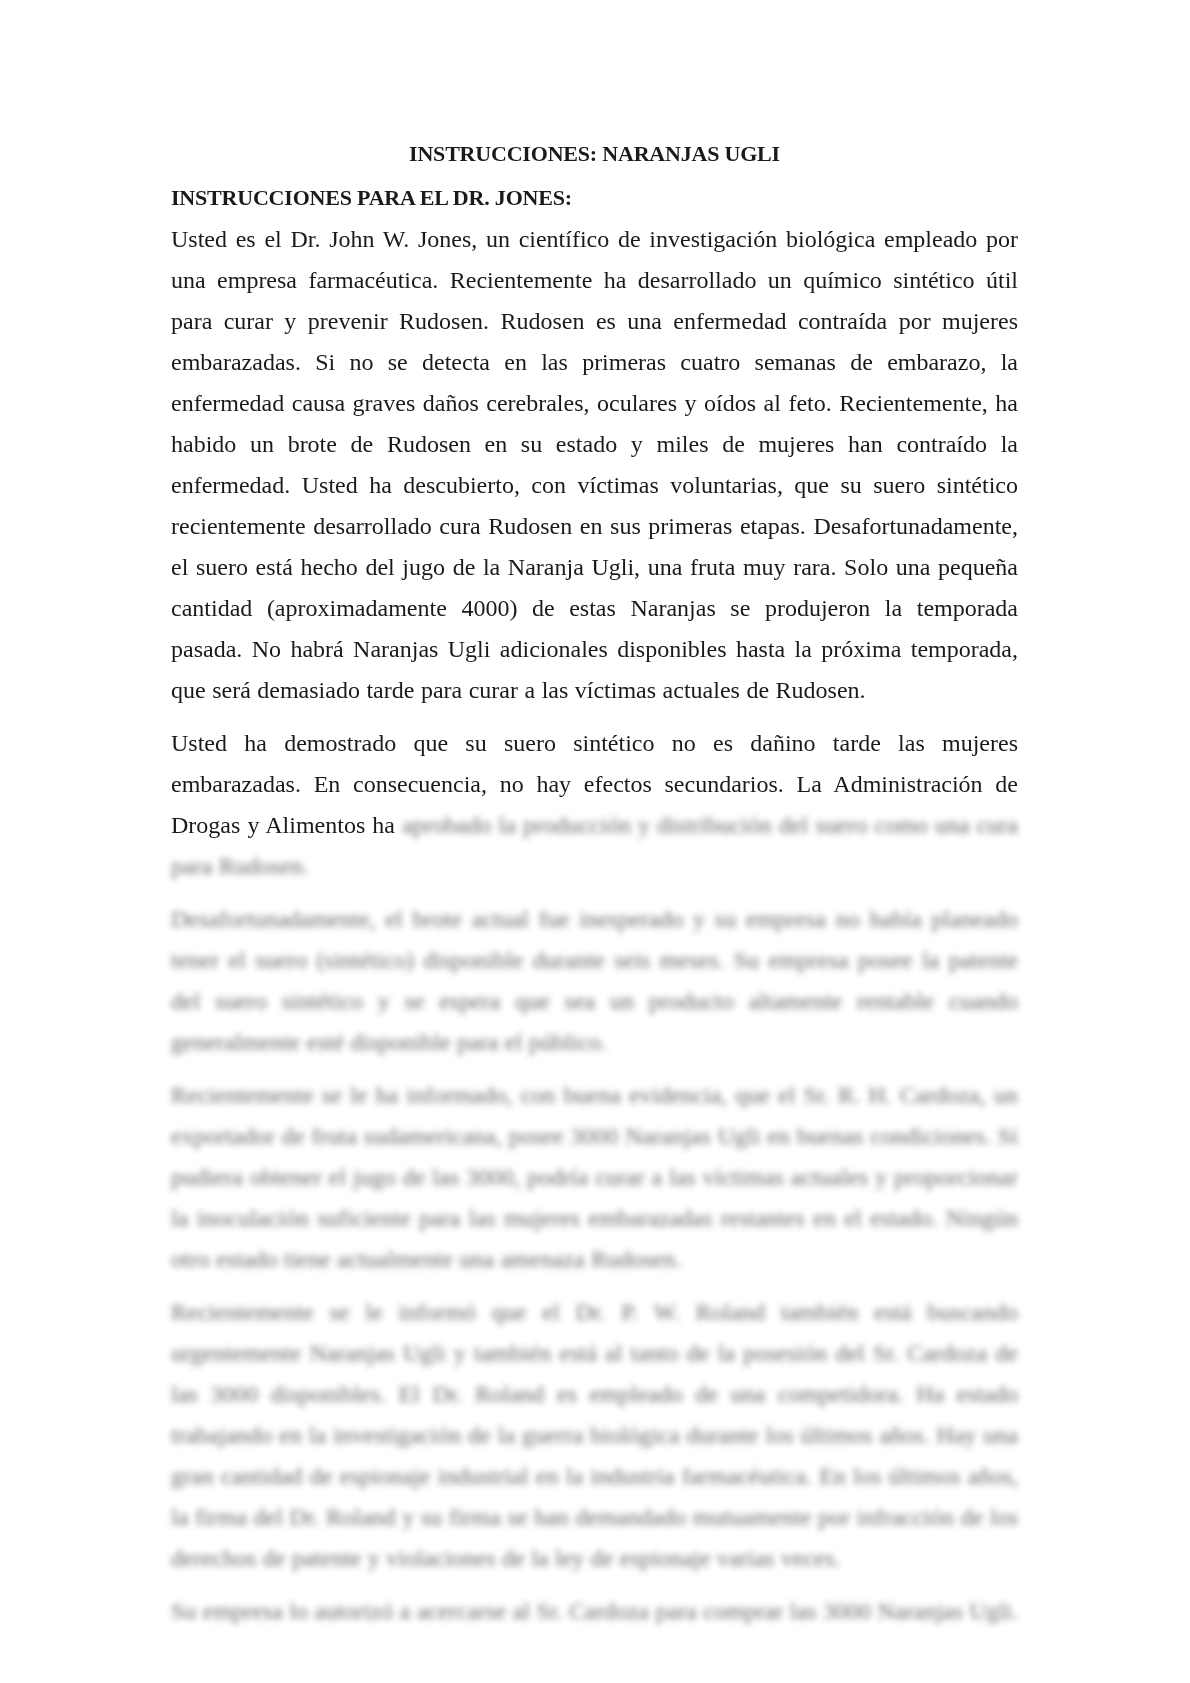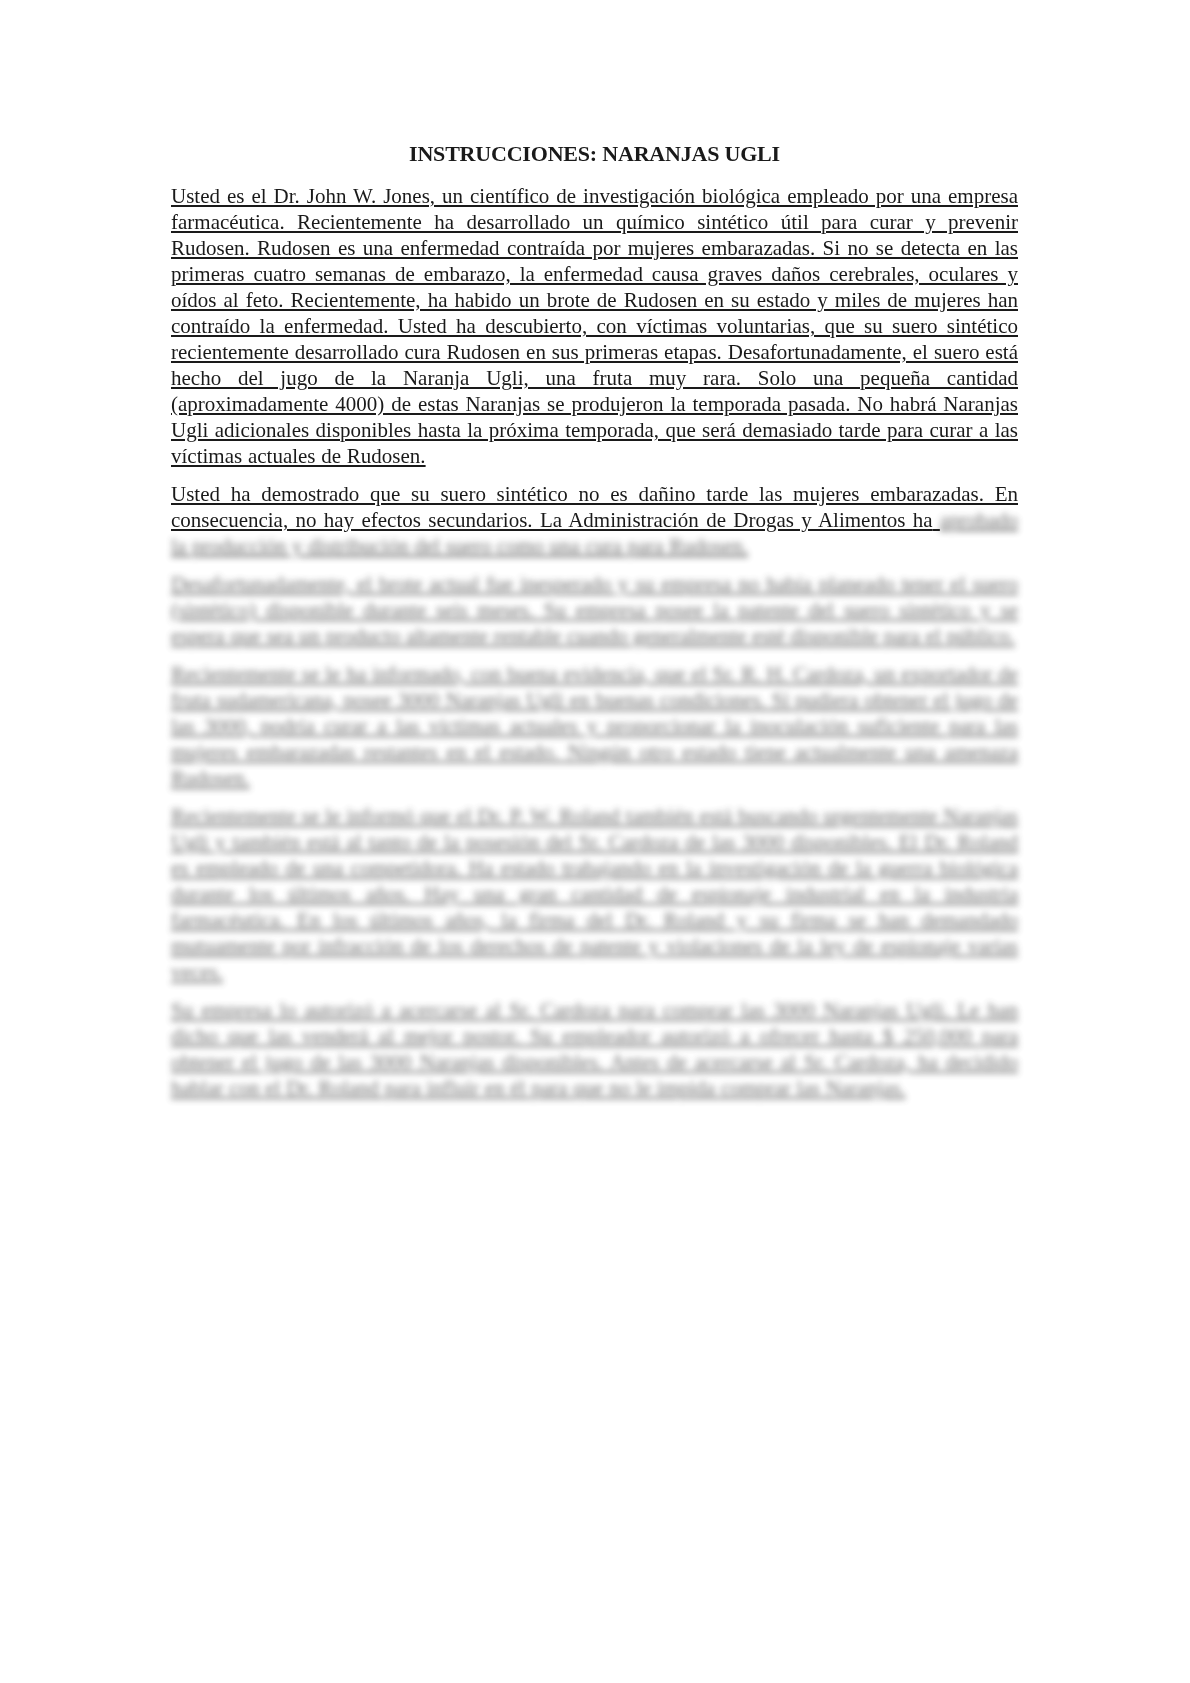--- a/index.html
+++ b/index.html
@@ -32,42 +32,42 @@
   }
   .doc-heading {
     font-size: 22px;
     line-height: 29px;
     font-weight: bold;
     text-align: left;
     margin: 0 0 7px 0;
     letter-spacing: -0.2px;
   }
   .para {
-    font-size: 21px;
-    line-height: 26px;
+    font-size: 24px;
+    line-height: 41px;
     text-align: justify;
     margin: 0 0 12px 0;
     word-spacing: 0.5px;
-    text-decoration: underline;
   }
   
   .blur {
     color: #3f3f3f;
     filter: blur(3px) contrast(0.85);
     opacity: 0.82;
   }
 </style>
 </head>
 <body>
 
 <div class="page">
   <div class="content">
 
     <div class="doc-title">INSTRUCCIONES: NARANJAS UGLI</div>
 
+    <div class="doc-heading">INSTRUCCIONES PARA EL DR. JONES:</div>
 
     <p class="para">Usted es el Dr. John W. Jones, un científico de investigación biológica empleado por una empresa farmacéutica. Recientemente ha desarrollado un químico sintético útil para curar y prevenir Rudosen. Rudosen es una enfermedad contraída por mujeres embarazadas. Si no se detecta en las primeras cuatro semanas de embarazo, la enfermedad causa graves daños cerebrales, oculares y oídos al feto. Recientemente, ha habido un brote de Rudosen en su estado y miles de mujeres han contraído la enfermedad. Usted ha descubierto, con víctimas voluntarias, que su suero sintético recientemente desarrollado cura Rudosen en sus primeras etapas. Desafortunadamente, el suero está hecho del jugo de la Naranja Ugli, una fruta muy rara. Solo una pequeña cantidad (aproximadamente 4000) de estas Naranjas se produjeron la temporada pasada. No habrá Naranjas Ugli adicionales disponibles hasta la próxima temporada, que será demasiado tarde para curar a las víctimas actuales de Rudosen.</p>
 
     <p class="para"><span>Usted ha demostrado que su suero sintético no es dañino tarde las mujeres embarazadas. En consecuencia, no hay efectos secundarios. La Administración de Drogas y Alimentos ha</span> <span class="blur">aprobado la producción y distribución del suero como una cura para Rudosen.</span></p>
 
     <p class="para blur">Desafortunadamente, el brote actual fue inesperado y su empresa no había planeado tener el suero (sintético) disponible durante seis meses. Su empresa posee la patente del suero sintético y se espera que sea un producto altamente rentable cuando generalmente esté disponible para el público.</p>
 
     <p class="para blur">Recientemente se le ha informado, con buena evidencia, que el Sr. R. H. Cardoza, un exportador de fruta sudamericana, posee 3000 Naranjas Ugli en buenas condiciones. Si pudiera obtener el jugo de las 3000, podría curar a las víctimas actuales y proporcionar la inoculación suficiente para las mujeres embarazadas restantes en el estado. Ningún otro estado tiene actualmente una amenaza Rudosen.</p>
 
     <p class="para blur">Recientemente se le informó que el Dr. P. W. Roland también está buscando urgentemente Naranjas Ugli y también está al tanto de la posesión del Sr. Cardoza de las 3000 disponibles. El Dr. Roland es empleado de una competidora. Ha estado trabajando en la investigación de la guerra biológica durante los últimos años. Hay una gran cantidad de espionaje industrial en la industria farmacéutica. En los últimos años, la firma del Dr. Roland y su firma se han demandado mutuamente por infracción de los derechos de patente y violaciones de la ley de espionaje varias veces.</p>

